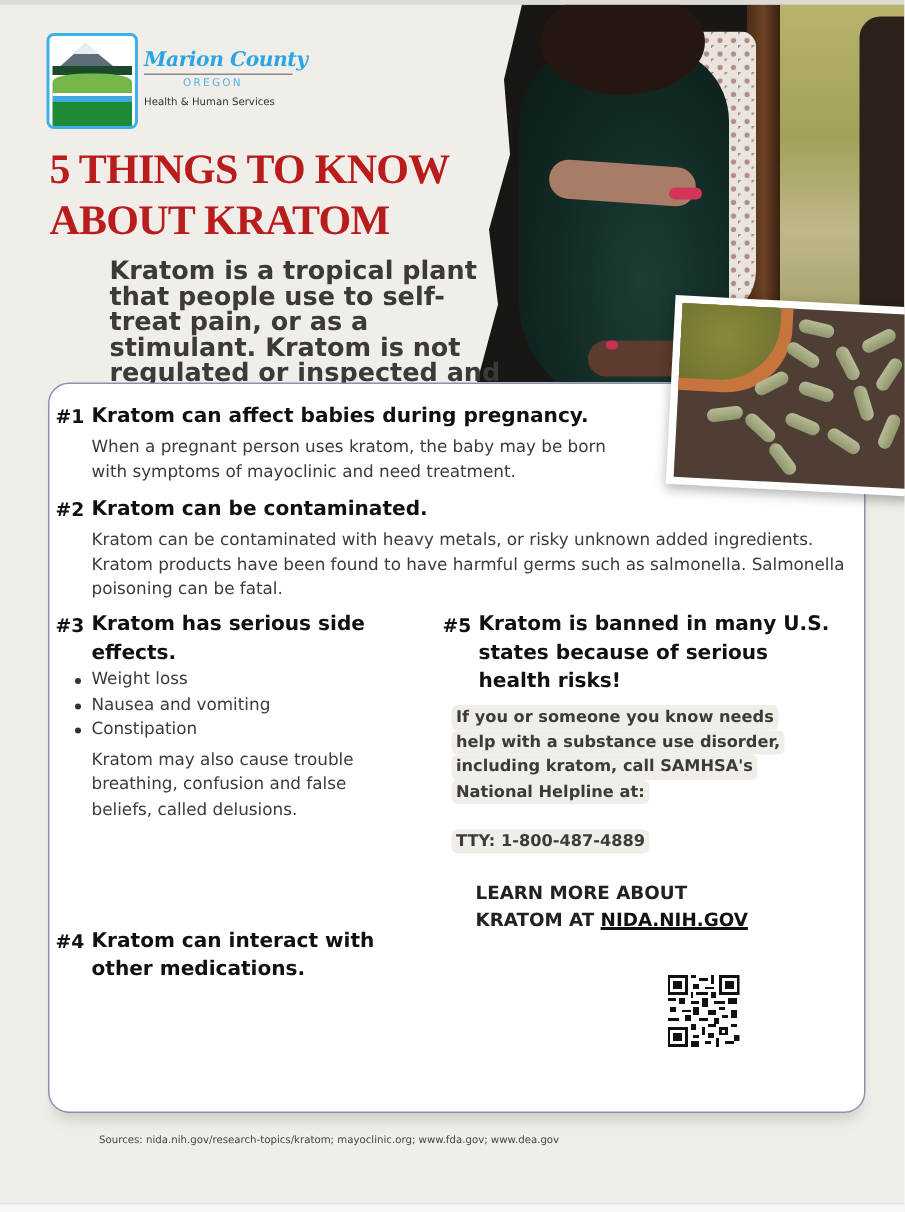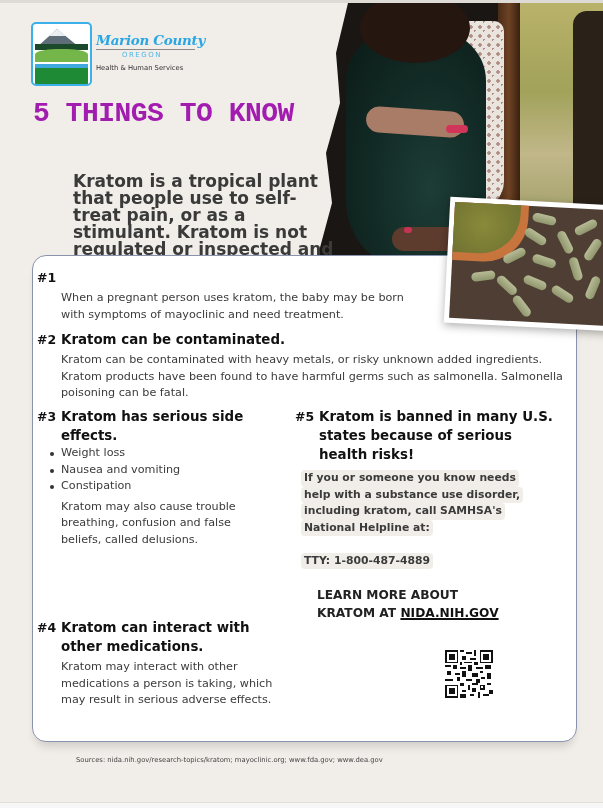--- a/index.html
+++ b/index.html
@@ -55,21 +55,21 @@
     .logo .trees { position: absolute; left: 2px; top: 20px; width: 53px; height: 6px; background: #1b4a2a; }
     .logo .field { position: absolute; left: 2px; top: 25px; width: 53px; height: 14px; background: #74b64a; border-radius: 40% 40% 0 0; }
     .logo .river { position: absolute; left: 2px; top: 38px; width: 53px; height: 6px; background: #3fa9df; border-top: 2px solid #fff; }
     .logo .grass { position: absolute; left: 2px; top: 44px; width: 53px; height: 16px; background: #1f8a35; }
     .org-name { position: absolute; left: 96px; top: 32px; font-family: "DejaVu Serif", serif; font-style: italic; font-weight: bold; font-size: 13.5px; color: #2aa6e3; letter-spacing: -0.3px; }
     .org-rule { position: absolute; left: 96px; top: 49px; width: 99px; height: 1px; background: #8a8a8a; }
     .org-state { position: absolute; left: 122px; top: 51px; font-size: 7px; color: #4fb7e8; letter-spacing: 1.5px; }
     .org-dept { position: absolute; left: 96px; top: 64px; font-size: 6.8px; color: #333; }
 
     
-    .title { position: absolute; left: 33px; top: 97px; font-family: Liberation Mono, monospace; font-weight: bold; font-size: 28px; line-height: 34px; color: #a21caf; letter-spacing: -0.5px; }
+    .title { position: absolute; left: 33px; top: 97px; font-family: Liberation Serif, serif; font-weight: bold; font-size: 28px; line-height: 34px; color: #b91c1c; letter-spacing: -0.5px; }
     .intro { position: absolute; left: 73px; top: 173px; width: 270px; font-weight: bold; font-size: 17px; line-height: 17px; color: #3a3a3a; }
 
     
     .card {
       position: absolute; left: 32px; top: 255px; width: 545px; height: 487px;
       background: #fff; border: 1px solid #8a93ad; border-radius: 14px;
       box-shadow: 0 8px 10px -4px rgba(0,0,0,0.15);
     }
     .h-num { font-weight: bold; font-size: 13px; color: #111; }
     .item-title { font-weight: bold; font-size: 13.4px; line-height: 19px; color: #111; }
@@ -92,21 +92,21 @@
 
     .helpline {
       margin-top: 6px; margin-left: 6px; display: inline-block;
       font-weight: bold; font-size: 10.8px; line-height: 16.5px; color: #3b3b3b;
     }
     .helpline span { background: #f1ede8; padding: 0 3px; border-radius: 4px; display: inline-block; }
     .learn { position: absolute; left: 284px; top: 330px; font-weight: bold; font-size: 12.2px; line-height: 18px; color: #222; }
     .learn a { color: #111; text-decoration: underline; text-decoration-thickness: 2px; }
     .qr { position: absolute; left: 412px; top: 380px; width: 48px; height: 76px; }
 
-    .sources { position: absolute; left: 76px; top: 756px; font-size: 6.8px; color: #444; }
+    .sources { position: absolute; left: 66px; top: 756px; font-size: 6.8px; color: #444; }
   </style>
 </head>
 <body>
 
 <div class="topbar"></div>
 
 <div class="hero">
   <div class="window"></div>
   <div class="window-dark"></div>
   <div class="frame"></div>
@@ -128,28 +128,30 @@
   <div class="river"></div>
   <div class="grass"></div>
 </div>
 <div class="org-name">Marion County</div>
 <div class="org-rule"></div>
 <div class="org-state">OREGON</div>
 <div class="org-dept">Health &amp; Human Services</div>
 
 <div class="title">
   <div>5 THINGS TO KNOW</div>
+  <div>ABOUT KRATOM</div>
 </div>
 <div class="intro">Kratom is a tropical plant that people use to self-treat pain, or as a stimulant. Kratom is not regulated or inspected and comes with real risks.</div>
 
 <div class="card">
 
   <div class="item1">
     <div class="row">
       <span class="h-num">#1</span>
+      <span class="item-title">Kratom can affect babies during pregnancy.</span>
     </div>
     <div class="item-body indent b1" style="width:380px">When a pregnant person uses kratom, the baby may be born with symptoms of mayoclinic and need treatment.</div>
   </div>
 
   <div class="item2">
     <div class="row">
       <span class="h-num">#2</span>
       <span class="item-title">Kratom can be contaminated.</span>
     </div>
     <div class="item-body indent b1">Kratom can be contaminated with heavy metals, or risky unknown added ingredients. Kratom products have been found to have harmful germs such as salmonella. Salmonella poisoning can be fatal.</div>
@@ -166,21 +168,20 @@
       <li>Constipation</li>
     </ul>
     <div class="item-body indent after-list" style="width:220px">Kratom may also cause trouble breathing, confusion and false beliefs, called delusions.</div>
   </div>
 
   <div class="item4">
     <div class="row">
       <span class="h-num">#4</span>
       <span class="item-title" style="width:210px">Kratom can interact with other medications.</span>
     </div>
-    <div class="item-body indent b1" style="width:252px">Kratom may interact with other medications a person is taking, which may result in serious adverse effects.</div>
   </div>
 
   <div class="item5">
     <div class="row">
       <span class="h-num">#5</span>
       <span class="item-title" style="width:240px">Kratom is banned in many U.S. states because of serious health risks!</span>
     </div>
     <div class="helpline">
       <span>If you or someone you know needs</span><br>
       <span>help with a substance use disorder,</span><br>

